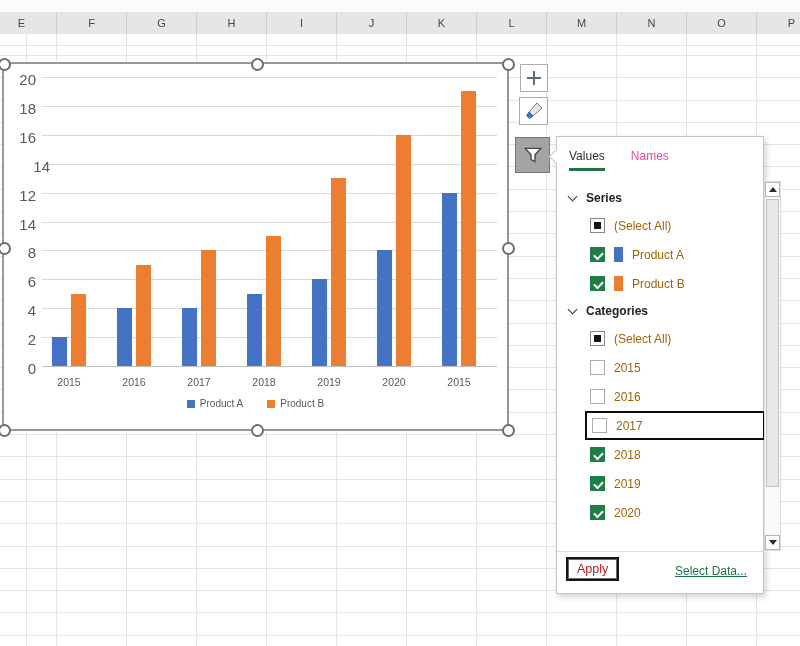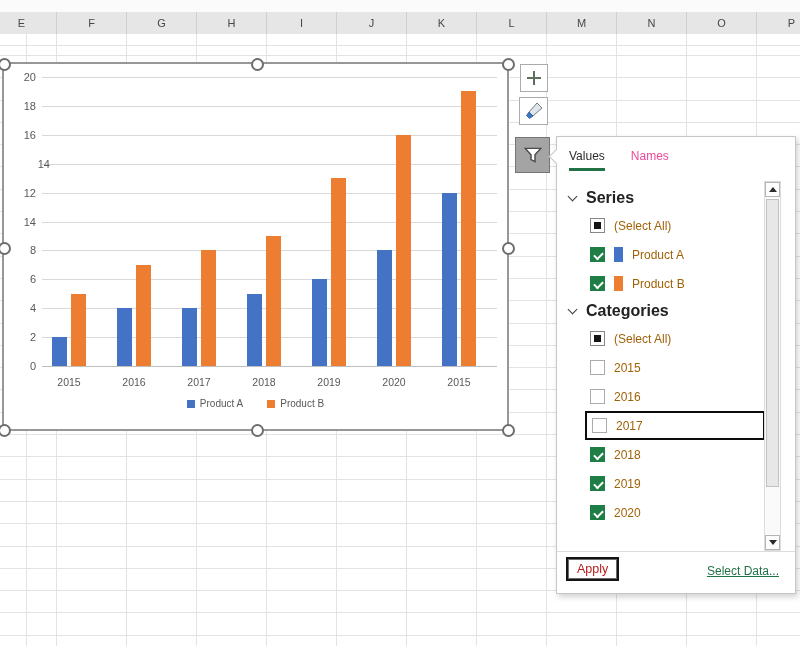--- a/index.html
+++ b/index.html
@@ -18,45 +18,45 @@
       repeating-linear-gradient(to bottom,#e3e3e3 0 1px,transparent 1px 22.3px);
     background-position:56px 21px;}
 
   
   #chart-box{left:2px;top:62px;width:507px;height:369px;background:#fff;
              border:2px solid #979797;box-sizing:border-box;}
   .handle{position:absolute;width:9px;height:9px;border-radius:50%;background:#fff;
           border:2px solid #6e6e6e;box-sizing:content-box;}
   #plot-area{position:absolute;inset:0;}
   .gridline{position:absolute;height:1px;background:#d9d9d9;}
-  .ylab{position:absolute;font-size:11px;color:#595959;text-align:right;}
+  .ylab{position:absolute;font-size:15px;color:#595959;text-align:right;}
   .xlab{position:absolute;font-size:10.5px;color:#595959;text-align:center;}
   .bar{position:absolute;}
   #legend{position:absolute;left:0;top:334px;width:100%;display:flex;justify-content:center;gap:24px;}
   .lgitem{display:flex;align-items:center;font-size:10px;color:#595959;}
   .lgswatch{width:8px;height:8px;margin-right:5px;display:inline-block;}
 
   
   .toolbtn{position:absolute;background:#fff;border:1px solid #ababab;display:flex;
            align-items:center;justify-content:center;box-sizing:border-box;}
   #btn-elements{left:520px;top:64px;width:28px;height:28px;}
   #btn-styles{left:519px;top:97px;width:29px;height:28px;}
   #btn-filters{left:515px;top:137px;width:35px;height:36px;background:#a4a4a4;border:1px solid #757575;}
 
   
-  #panel{left:556px;top:136px;width:240px;height:458px;background:#fff;
+  #panel{left:556px;top:136px;width:208px;height:458px;background:#fff;
          border:1px solid #c6c6c6;box-shadow:2px 3px 6px rgba(0,0,0,.18);box-sizing:border-box;}
   #notch{position:absolute;left:-6px;top:14px;width:10px;height:10px;background:#fff;
          border-left:1px solid #c6c6c6;border-bottom:1px solid #c6c6c6;transform:rotate(45deg);}
   #tabs{position:absolute;left:12px;top:12px;display:flex;gap:26px;}
   .tab{font-size:12px;color:#ec4899;padding-bottom:5px;cursor:default;}
   .tab.active{color:#2b2b2b;border-bottom:3px solid #217346;}
   #plist{position:absolute;left:0;top:48px;width:206px;}
   .sechead{height:26px;display:flex;align-items:center;padding-left:12px;
-           font-size:16px;font-weight:bold;color:#222;}
+           font-size:12px;font-weight:bold;color:#222;}
   .chev{width:6px;height:6px;border-right:1.6px solid #3a3a3a;border-bottom:1.6px solid #3a3a3a;
         transform:rotate(45deg);margin-right:10px;margin-top:-3px;}
   .prow{margin-left:28px;width:180px;height:29px;display:flex;align-items:center;
         padding-left:5px;box-sizing:border-box;}
   .prow.focused{border:2px solid #0c0c0c;}
   .cb{width:15px;height:15px;background:#fff;border:1px solid #ababab;position:relative;
       box-sizing:border-box;flex:none;}
   .cb.indeterminate{border-color:#878787;}
   .cb.indeterminate::after{content:"";position:absolute;inset:3px;background:#141414;}
   .cb.checked{background:#1E7E45;border-color:#1E7E45;}

